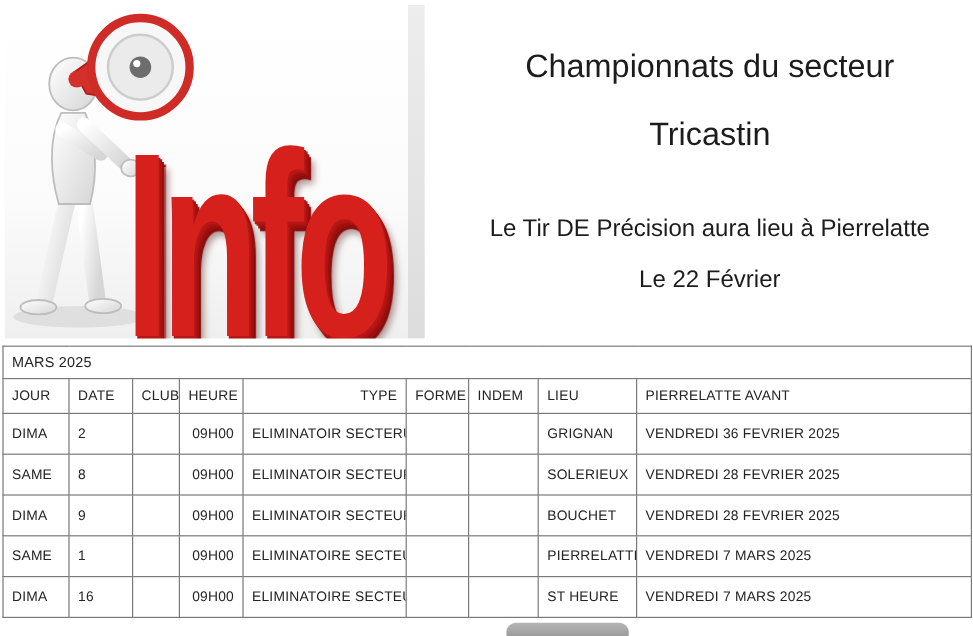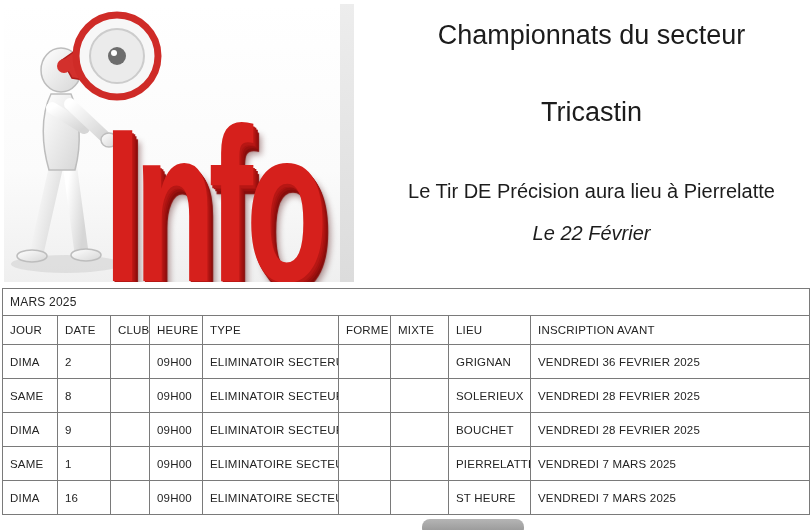--- a/index.html
+++ b/index.html
@@ -26,41 +26,41 @@
     transform:scale(0.72,1.18);transform-origin:0 0;white-space:nowrap;
     text-shadow:2px 2px 0 #b71714,4px 3px 0 #aa1311,6px 5px 0 #9a100e,
                 8px 7px 1px #880d0b,11px 10px 7px rgba(70,0,0,.40);
   }
 
   
   .announce{position:absolute;left:372px;top:0;width:439px;height:282px;}
   .announce .ln{position:absolute;left:0;width:100%;text-align:center;white-space:nowrap;}
   .ln-big{font-size:27px;}
   .ln-med{font-size:20px;}
-  .ln1{top:20px;}
+  .ln1{top:40px;}
   .ln2{top:85px;margin-top:12px;}
   .ln3{top:138px;}
   .ln4{top:180px;}
-  .ln5{top:222px;font-style:italic;}
+  .ln5{top:222px;}
 
   
   .table-wrap{position:absolute;left:2px;top:288px;width:807px;}
   table.sched{
     border-collapse:collapse;table-layout:fixed;width:807px;
     font-size:11.5px;color:#242424;letter-spacing:.2px;
   }
   table.sched td,table.sched th{
     border:1px solid #7a7a7a;padding:0 7px;overflow:hidden;
     white-space:nowrap;font-weight:normal;vertical-align:middle;
   }
   tr.month-row td{height:26px;text-align:left;font-size:12px;}
   tr.head-row th{height:28px;}
   tr.data-row td{height:33px;}
   .al{text-align:left;}
-  .ac{text-align:left;}
+  .ac{text-align:right;}
 
   
   .bottom-pill{
     position:absolute;left:422px;top:519px;width:102px;height:17px;
     border-radius:8px;background:linear-gradient(180deg,#b5b5b5,#8f8f8f);
   }
 </style>
 </head>
 <body>
 
@@ -125,23 +125,23 @@
           <tr class="month-row">
         <td colspan="9">MARS 2025</td>
       </tr>
       <tr class="head-row">
         <th class="al">JOUR</th>
         <th class="al">DATE</th>
         <th class="ac">CLUB</th>
         <th class="ac">HEURE</th>
         <th class="ac">TYPE</th>
         <th class="ac">FORME</th>
-        <th class="al">MIXTE</th>
+        <th class="al">INDEM</th>
         <th class="al">LIEU</th>
-        <th class="al">INSCRIPTION AVANT</th>
+        <th class="al">PIERRELATTE AVANT</th>
       </tr>
 
       <tr class="data-row">
         <td class="al">DIMA</td>
         <td class="al">2</td>
         <td class="ac"></td>
         <td class="ac">09H00</td>
         <td class="al">ELIMINATOIR SECTERUR DOUBLETTE MIXTE</td>
         <td class="ac"></td>
         <td class="al"></td>

